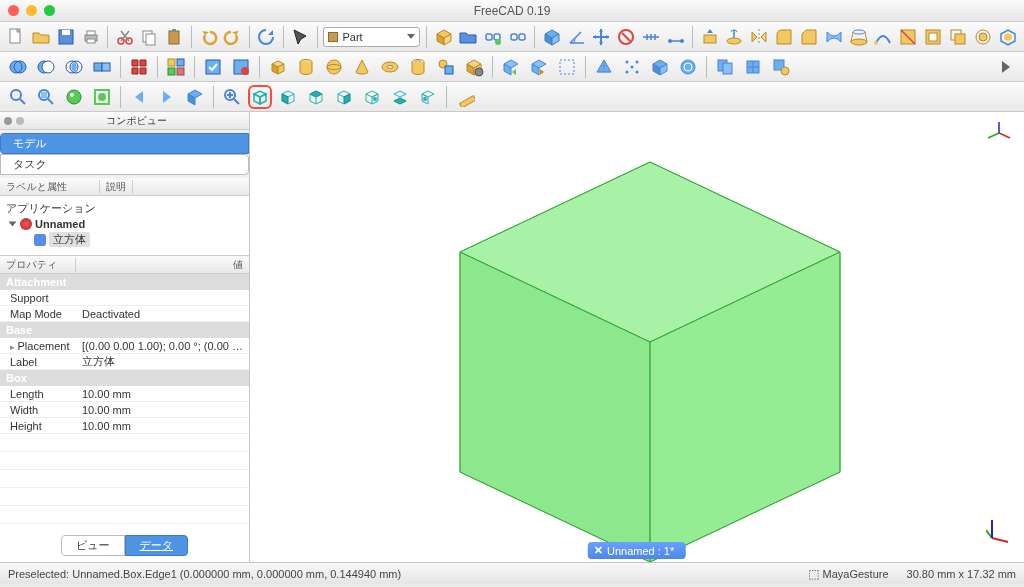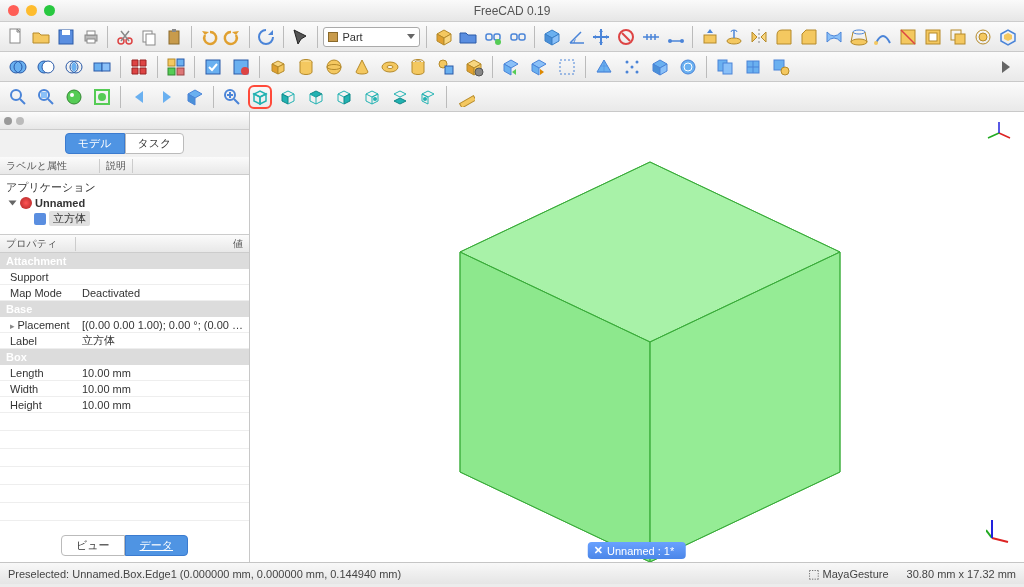--- a/index.html
+++ b/index.html
@@ -23,21 +23,21 @@
 .combo { display: flex; align-items: center; background: #fff; border: 1px solid #aaa; border-radius: 3px; height: 20px; width: 110px; padding: 0 4px; font-size: 11px; }
 .combo .sq { width: 10px; height: 10px; background: #c89b4c; border: 1px solid #8a6a2c; margin-right: 4px; }
 .combo .caret { margin-left: auto; border-left: 4px solid transparent; border-right: 4px solid transparent; border-top: 5px solid #666; }
 
 
 .main { display: flex; height: 450px; }
 .sidebar { width: 250px; background: #f1f1f1; border-right: 1px solid #c8c8c8; display: flex; flex-direction: column; }
 .panel-head { height: 18px; background: linear-gradient(#fcfcfc,#e7e7e7); border-bottom: 1px solid #ccc; display: flex; align-items: center; padding: 0 4px; gap: 4px; font-size: 10px;}
 .panel-head .dot { width: 8px;height:8px;border-radius:50%;background:#999;}
 .panel-title { flex:1;text-align:center;}
-.tabs { display: flex; justify-content:center; gap:0; margin:3px 0;}
+.tabs { display: flex; justify-content:center; gap:0; margin:3px 0;flex-direction:column;}
 .tabs .tab { padding:2px 12px;border:1px solid #bbb;font-size:11px;background:#fff;}
 .tabs .tab.active{background:#4f94e3;color:#fff;border-color:#3b7bcf;}
 .tabs .tab:first-child{border-radius:4px 0 0 4px;}
 .tabs .tab:last-child{border-radius:0 4px 4px 0;}
 
 .tree-head { display:flex;background:linear-gradient(#fbfbfb,#e8e8e8);border-bottom:1px solid #ccc;height:18px;align-items:center;font-size:10px;color:#555;}
 .tree-head div{padding:0 6px;border-right:1px solid #ccc;}
 .tree-head div:first-child{width:100px;}
 .tree{padding:4px 6px;font-size:11px;background:#fff;flex:0 0 60px;border-bottom:1px solid #ccc;}
 .tree-row{display:flex;align-items:center;gap:3px;padding:1px 0;}
@@ -601,20 +601,21 @@
       </svg>
     </div>
 </div>
 
 <div class="main">
 
   <div class="sidebar">
     <div class="panel-head">
       <span class="dot"></span>
       <span class="dot" style="background:#bbb"></span>
+      <span class="panel-title">コンポビュー</span>
     </div>
     <div class="tabs">
       <div class="tab active">モデル</div>
       <div class="tab">タスク</div>
     </div>
     <div class="tree-head">
       <div>ラベルと属性</div>
       <div>説明</div>
     </div>
     <div class="tree">

